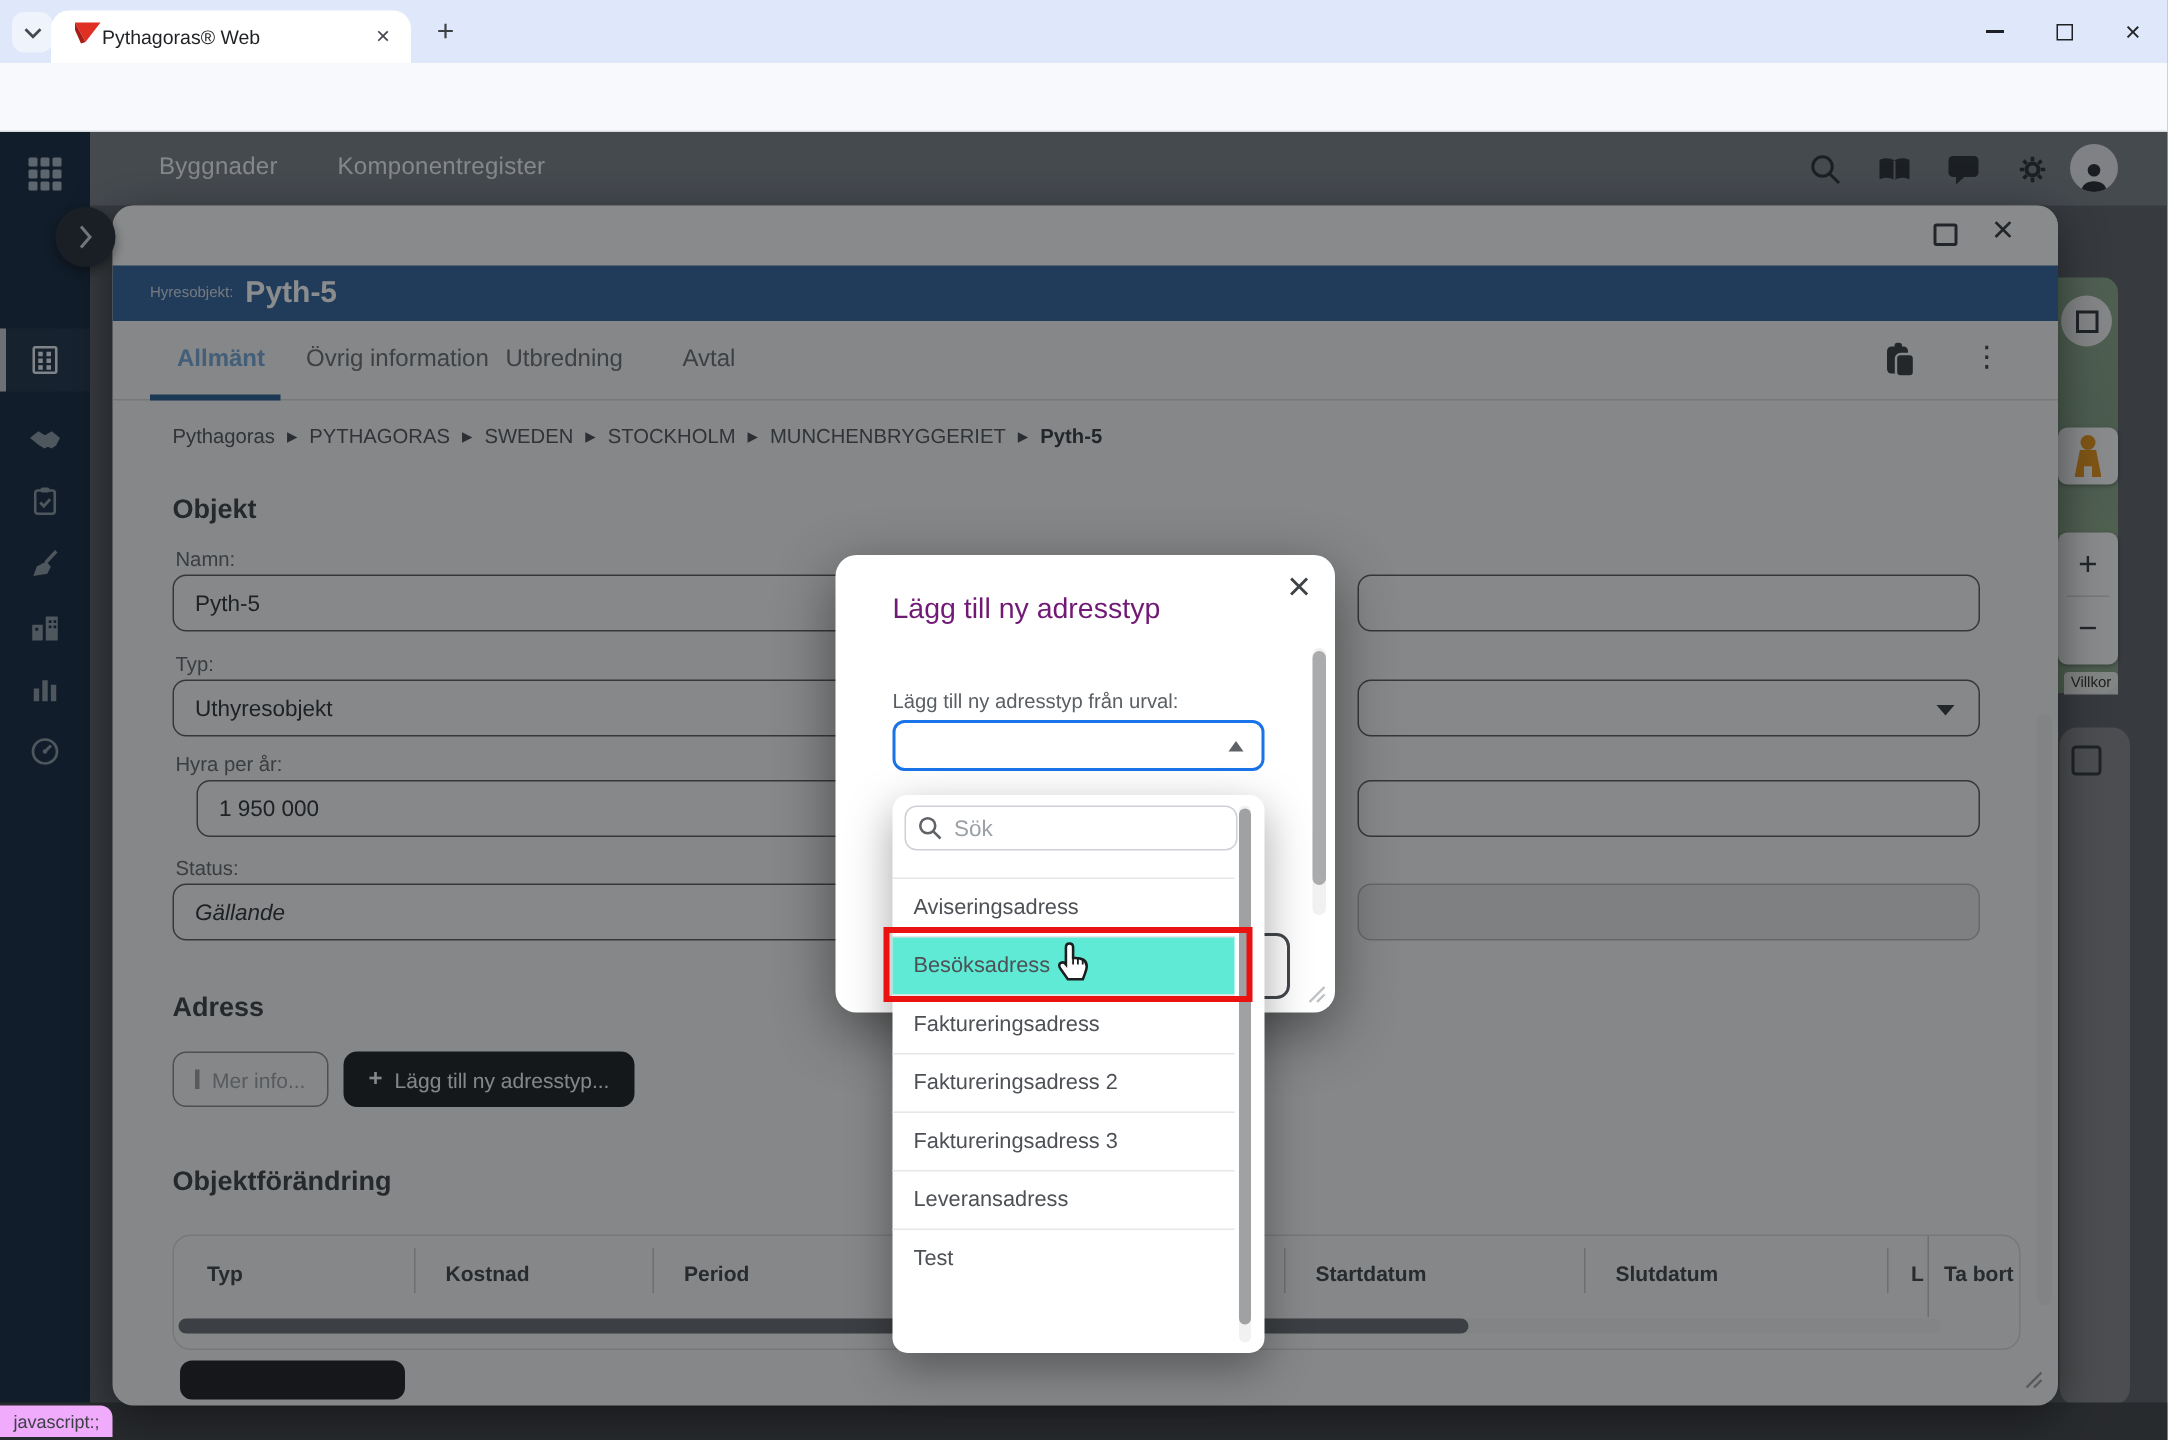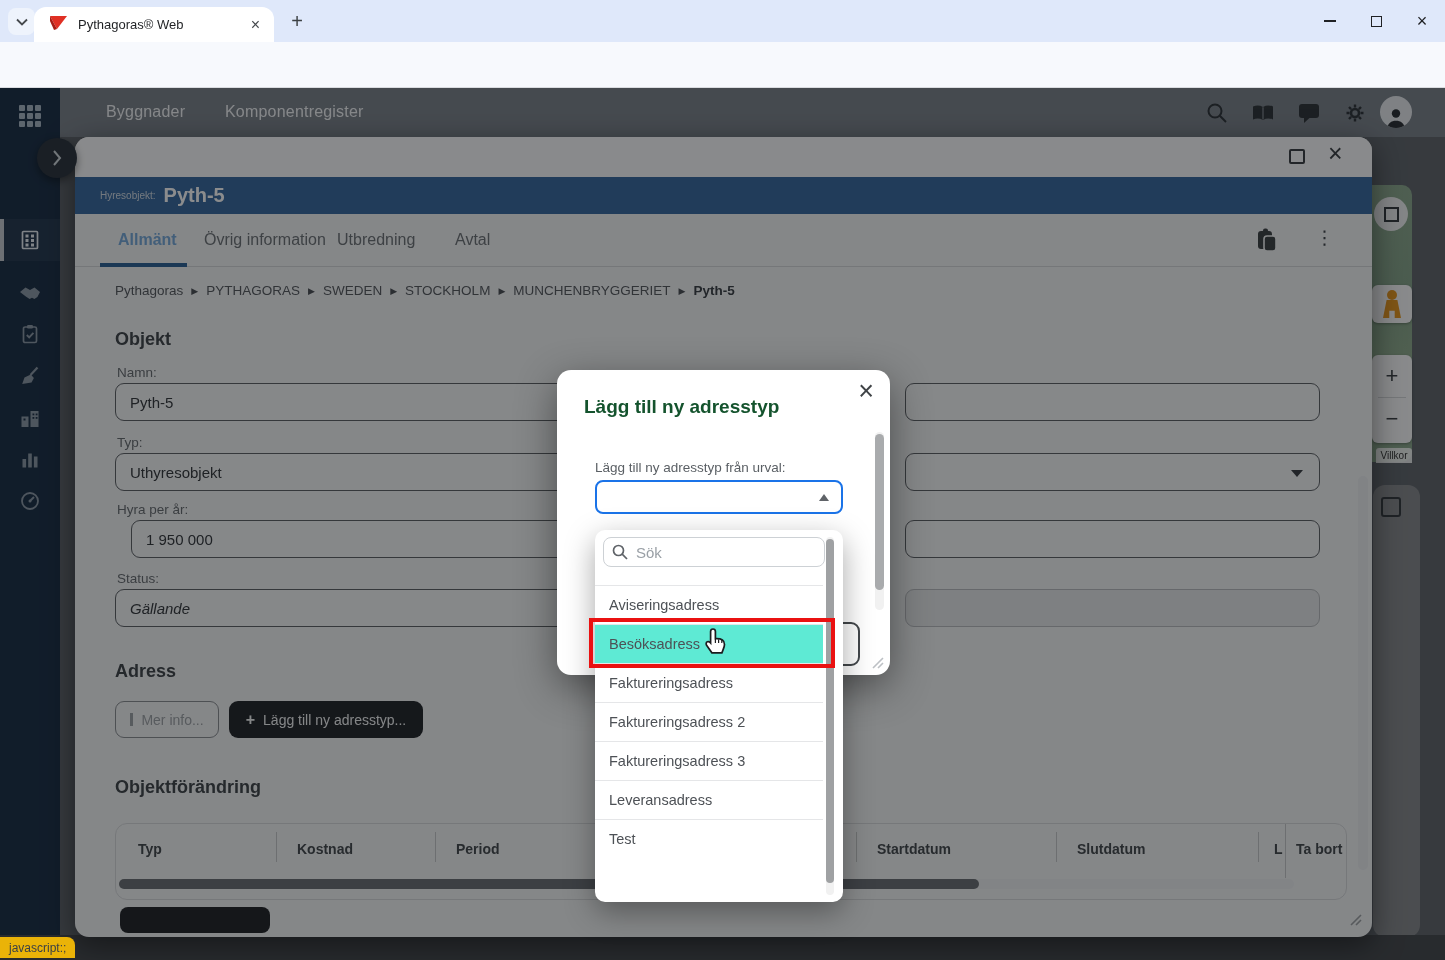--- a/index.html
+++ b/index.html
@@ -3,21 +3,21 @@
 <meta charset="utf-8">
 <style>
   *{box-sizing:border-box;margin:0;padding:0}
   html,body{width:1445px;height:960px;overflow:hidden}
   body{font-family:"Liberation Sans",sans-serif;background:#fff;position:relative}
 
   
   .tabstrip{position:absolute;left:0;top:0;width:1445px;height:42px;background:#dfe8fa}
   .caretbtn{position:absolute;left:8px;top:8px;width:27px;height:27px;border-radius:8px;background:#eef3fc;display:flex;align-items:center;justify-content:center;cursor:pointer}
   .btab{position:absolute;left:34px;top:7px;width:240px;height:35px;background:#fff;border-radius:12px 12px 0 0;display:flex;align-items:center;padding:0 10px 0 14px}
-  .btab .ttl{font-size:13px;color:#1f2124;flex:1;margin-left:10px;white-space:nowrap;overflow:hidden}
+  .btab .ttl{font-size:13px;color:#1f2124;flex:1;white-space:nowrap;overflow:hidden}
   .btab .cls{font-size:16px;color:#45494d;cursor:pointer;padding:0 4px}
   .newtab{position:absolute;left:284px;top:8px;width:26px;height:26px;font-size:20px;color:#3c4043;display:flex;align-items:center;justify-content:center;cursor:pointer}
   .winctl{position:absolute;top:0;height:42px;display:flex;align-items:center}
   .wbtn{width:46px;height:42px;display:flex;align-items:center;justify-content:center;color:#202124;cursor:pointer}
   .minbar{width:12px;height:2px;background:#202124}
   .maxbox{width:11px;height:11px;border:1.5px solid #202124}
   .toolbar{position:absolute;left:0;top:42px;width:1445px;height:46px;background:#f7f9fd;border-bottom:1px solid #dadce0}
   .navic{position:absolute;top:52px;width:24px;height:24px;display:flex;align-items:center;justify-content:center;cursor:pointer}
   .urlpill{position:absolute;left:122px;top:49px;width:1168px;height:31px;border-radius:16px;background:#e9eef9;display:flex;align-items:center;padding-left:12px}
   .urltext{font-size:13.5px;color:#202124;margin-left:10px;white-space:nowrap}
@@ -74,40 +74,40 @@
   .tdiv{position:absolute;top:8px;width:1px;height:30px;background:#c6c8ca}
   .tdivfull{position:absolute;top:0;width:1px;height:54px;background:#c6c8ca}
   .hscroll{position:absolute;left:3px;top:55px;width:1175px;height:10px;border-radius:5px;background:#eef0f2}
   .hthumb{position:absolute;left:0;top:0;width:860px;height:10px;border-radius:5px;background:#6b6f73}
   .vscroll{position:absolute;left:1283px;top:339px;width:10px;height:394px;border-radius:5px;background:#eceef0}
   .darkbtn{position:absolute;left:45px;top:770px;width:150px;height:26px;border-radius:8px;background:#202327;cursor:pointer}
 
   
   .dialog{position:absolute;left:557px;top:370px;width:333px;height:305px;background:#fff;border-radius:14px;box-shadow:0 12px 40px rgba(0,0,0,.45);z-index:30}
   .dlg-close{position:absolute;right:16px;top:6px;font-size:27px;color:#3f4346;cursor:pointer}
-  .dlg-title{position:absolute;left:27px;top:26px;font-size:19px;font-weight:bold;color:#14532d}
+  .dlg-title{position:absolute;left:38px;top:26px;font-size:19px;font-weight:normal;color:#701a75}
   .dlg-label{position:absolute;left:38px;top:90px;font-size:13.5px;color:#5a5f64}
   .dlg-select{position:absolute;left:38px;top:110px;width:248px;height:34px;border:2px solid #1a73e8;border-radius:8px;background:#fff;cursor:pointer}
   .caretup{width:0;height:0;border-left:5px solid transparent;border-right:5px solid transparent;border-bottom:7px solid #5f6368;position:absolute;right:12px;top:12px}
   .dlg-scroll{position:absolute;left:318px;top:62px;width:9px;height:178px;border-radius:5px;background:#f1f1f1}
   .dlg-thumb{position:absolute;left:0;top:2px;width:9px;height:156px;border-radius:5px;background:#a9abad}
   .cancelbtn{position:absolute;left:213px;top:252px;width:90px;height:44px;border:2px solid #43474b;border-radius:9px;background:#fff;font-size:15px;color:#3c4043;display:flex;align-items:center;justify-content:center;cursor:pointer;z-index:31}
   .popup{position:absolute;left:595px;top:530px;width:248px;height:372px;background:#fff;border-radius:10px;box-shadow:0 10px 30px rgba(0,0,0,.35);z-index:32}
   .searchbox{position:absolute;left:8px;top:7px;width:222px;height:30px;border:1.5px solid #cdd1d5;border-radius:8px;display:flex;align-items:center;padding-left:8px;gap:8px}
   .searchbox input{border:none;outline:none;font-size:15px;color:#202124;width:170px;font-family:"Liberation Sans",sans-serif;background:transparent}
   .searchbox input::placeholder{color:#9aa0a6}
   .pscroll{position:absolute;left:231px;top:7px;width:8px;height:358px;border-radius:4px;background:#f1f1f1}
   .pthumb{position:absolute;left:0;top:2px;width:8px;height:344px;border-radius:4px;background:#9fa1a3}
   .optlist{position:absolute;left:0;top:55px;width:228px}
   .opt{height:39px;border-top:1px solid #e5e6e8;display:flex;align-items:center;padding-left:14px;font-size:14.5px;color:#4d5156;cursor:pointer}
   .opt.hover{background:#5eead4}
   .redbox{position:absolute;left:589px;top:618px;width:246px;height:50px;border:4px solid #ea1111;z-index:35;pointer-events:none}
   .cursorhand{position:absolute;left:703px;top:626px;z-index:36;pointer-events:none}
   .resize{position:absolute;z-index:31}
-  .bubble{position:absolute;left:0;top:937px;height:21px;padding:0 9px;background:#eab308;border-radius:0 8px 0 0;font-size:12px;color:#3c4145;display:flex;align-items:center;z-index:40}
+  .bubble{position:absolute;left:0;top:937px;height:21px;padding:0 9px;background:#f0abfc;border-radius:0 8px 0 0;font-size:12px;color:#3c4145;display:flex;align-items:center;z-index:40}
 </style>
 </head>
 <body>
 
 <div class="tabstrip">
   <div class="caretbtn">
     <svg width="12" height="8">
         <polyline points="1,1.5 6,6.5 11,1.5" fill="none" stroke="#45494d" stroke-width="1.8"></polyline>
       </svg>
   </div>

